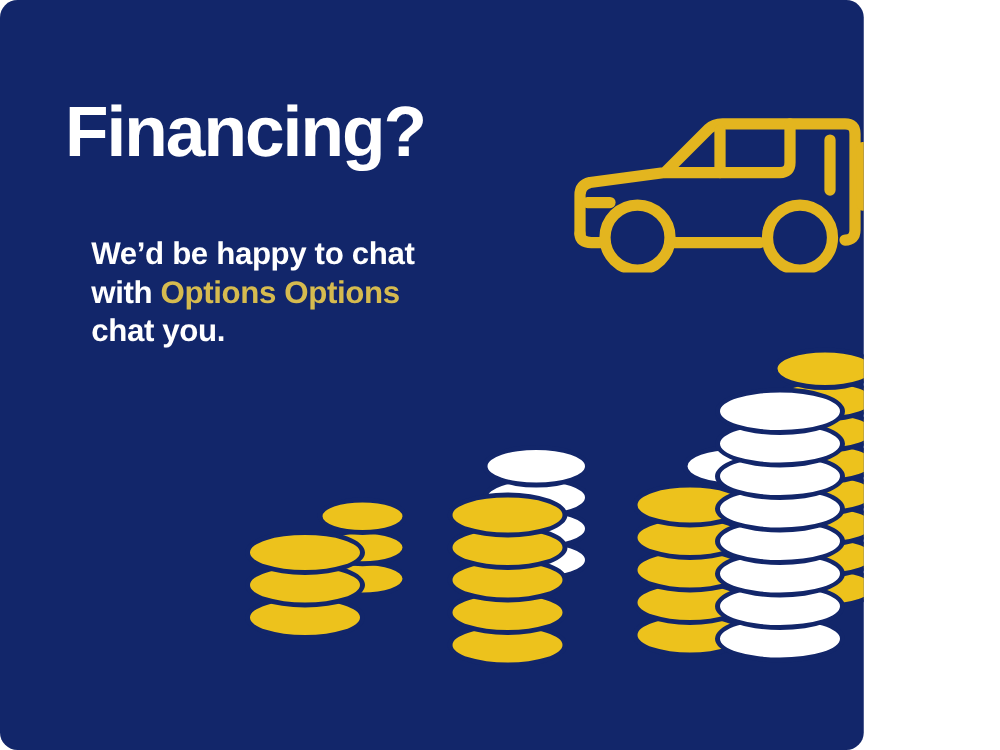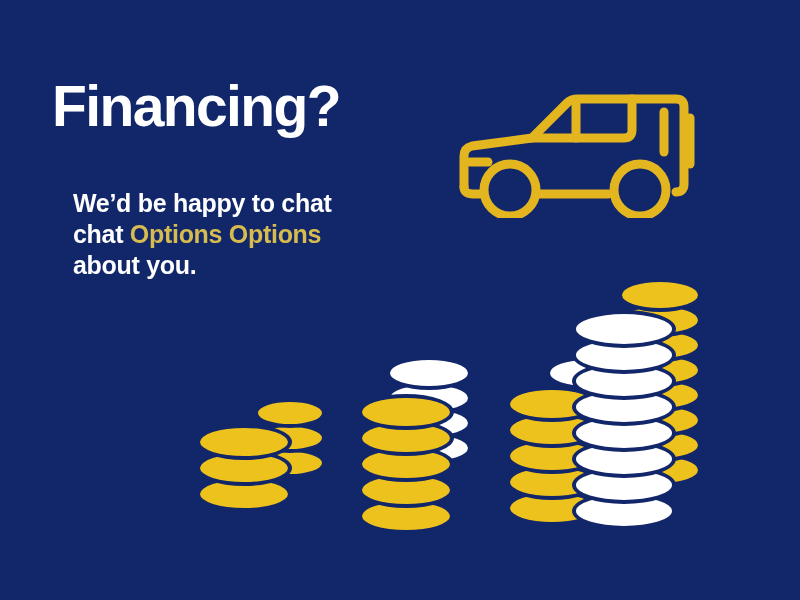--- a/index.html
+++ b/index.html
@@ -3,25 +3,26 @@
 <meta charset="utf-8">
 <title>Financing Promo Graphic</title>
 <style>
   html, body {
     margin: 0;
     padding: 0;
     background: #ffffff;
   }
   #canvas {
     position: relative;
-    width: 800px;
+    width: 691px;
     height: 600px;
     overflow: hidden;
     background: #12266a;
     font-family: "Liberation Sans", "DejaVu Sans", sans-serif;
+    border-radius: 14px;
     -webkit-font-smoothing: antialiased;
   }
 
   
   #headline {
     position: absolute;
     left: 52px;
     top: 78px;
     font-size: 57px;
     font-weight: 700;
@@ -83,22 +84,22 @@
 </style>
 </head>
 <body>
 
 <div id="canvas">
 
   <div id="headline">Financing?</div>
 
   <div id="subcopy">
     <span>We’d be happy to chat</span><br>
-    <span>chat </span><span class="accent">Options Options</span><br>
-    <span>about you.</span>
+    <span>with </span><span class="accent">Options Options</span><br>
+    <span>chat you.</span>
   </div>
 
   <div id="car-illustration">
     <svg viewBox="0 0 256 132" width="256" height="132" xmlns="http://www.w3.org/2000/svg" fill="none" stroke="#e3b51f" stroke-width="9" stroke-linecap="round" stroke-linejoin="round">
 
       <path d="M16 101 L16 70 Q16 62 24 60 L84 52 L119 17 Q123 13 130 13 L228 13 Q236 13 236 21 L236 98 Q236 106 228 106"></path>
 
       <path d="M16 101 Q16 108 25 108 L34 108"></path>
 
       <path d="M22 76 L40 76"></path>

